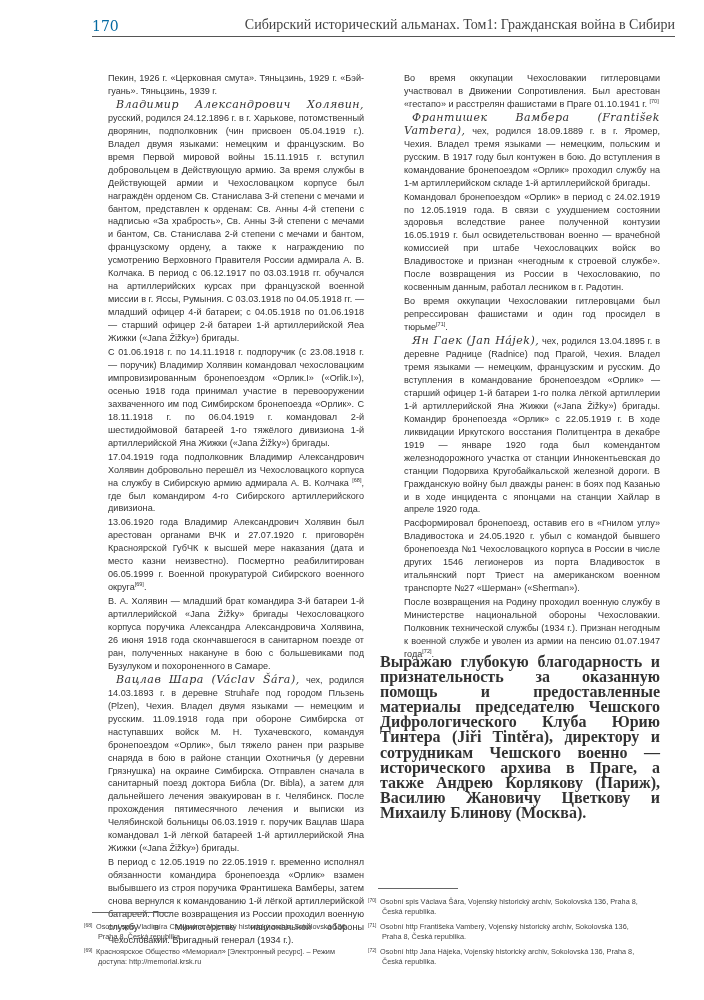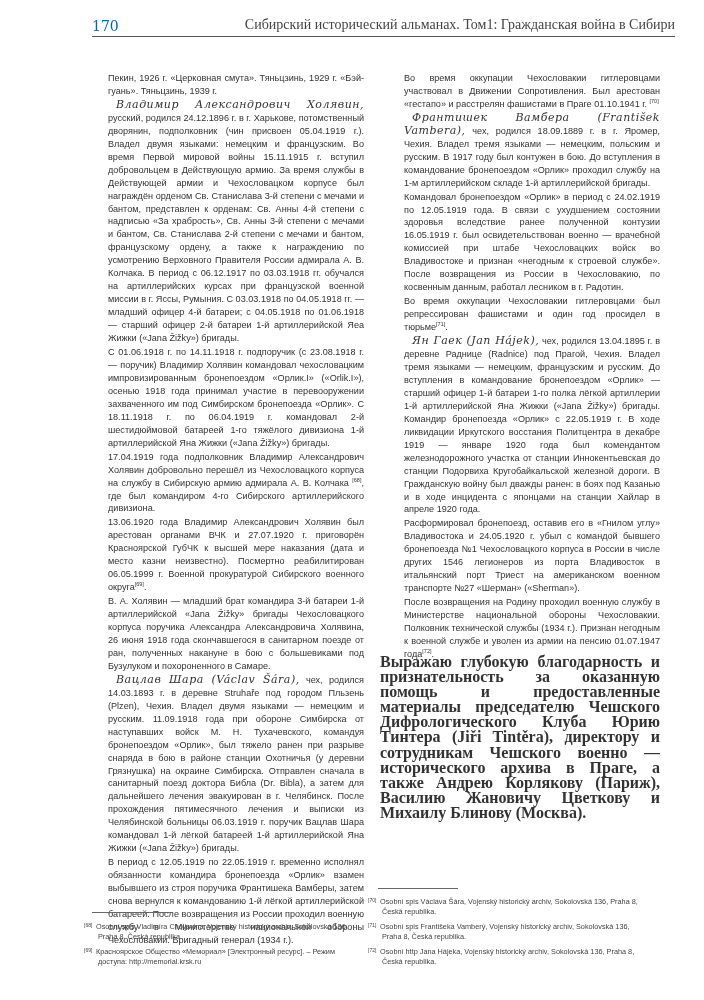--- a/index.html
+++ b/index.html
@@ -70,17 +70,17 @@
 
   <div class="fn-rule" style="left:92px; top:912px;"></div>
   <div class="footnotes" style="left:84px; top:920px;">
     <div class="fn"><span class="fn-num">[68]</span><span>Osobní spis Vladimíra Choljavina, Vojenský historický archiv, Sokolovská 136, Praha 8, Česká republika.</span></div>
     <div class="fn"><span class="fn-num">[69]</span><span>Красноярское Общество «Мемориал» [Электронный ресурс]. – Режим доступа: http://memorial.krsk.ru</span></div>
   </div>
 
   <div class="fn-rule" style="left:378px; top:888px;"></div>
   <div class="footnotes" style="left:368px; top:895px; width:278px;">
     <div class="fn"><span class="fn-num">[70]</span><span>Osobní spis Václava Šára, Vojenský historický archiv, Sokolovská 136, Praha 8, Česká republika.</span></div>
-    <div class="fn"><span class="fn-num">[71]</span><span>Osobní spis Františeka Vamberý, Vojenský historický archiv, Sokolovská 136, Praha 8, Česká republika.</span></div>
+    <div class="fn"><span class="fn-num">[71]</span><span>Osobní http Františeka Vamberý, Vojenský historický archiv, Sokolovská 136, Praha 8, Česká republika.</span></div>
     <div class="fn"><span class="fn-num">[72]</span><span>Osobní http Jana Hájeka, Vojenský historický archiv, Sokolovská 136, Praha 8, Česká republika.</span></div>
   </div>
 
 </div>
 
 </body></html>

